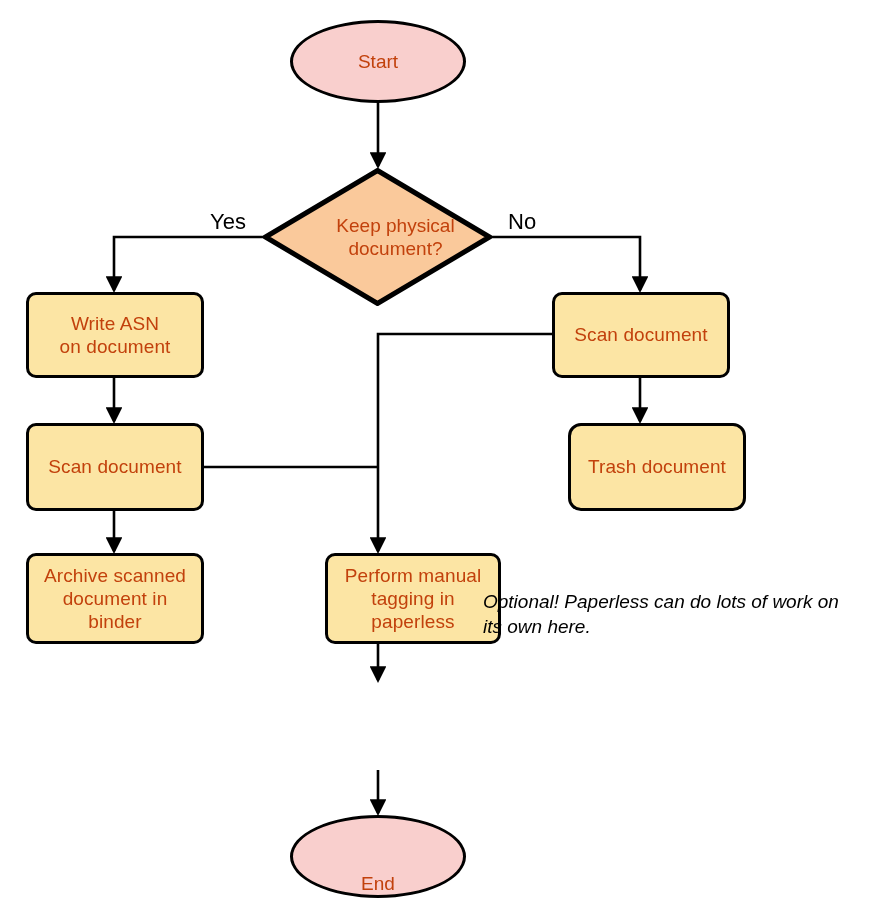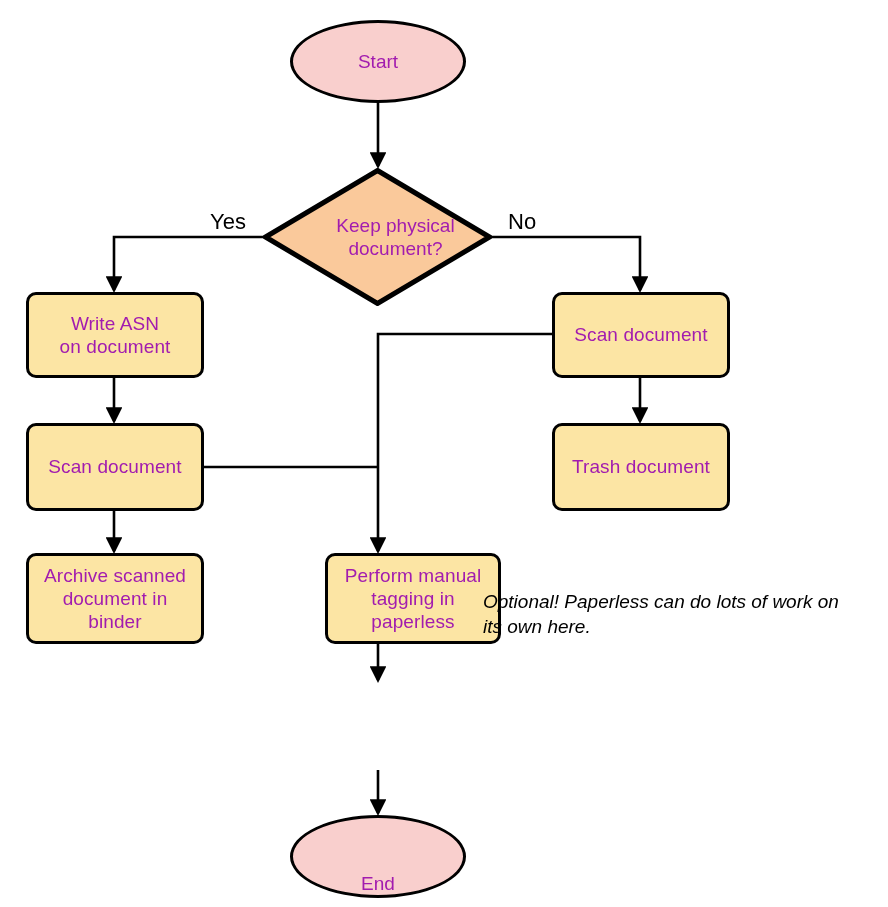--- a/index.html
+++ b/index.html
@@ -24,21 +24,21 @@
     width: 888px;
     height: 907px;
   }
   .node {
     position: absolute;
     box-sizing: border-box;
     display: flex;
     align-items: center;
     justify-content: center;
     text-align: center;
-    color: #a21caf;
+    color: #c2410c;
     font-size: 19px;
     line-height: 1.22;
     white-space: pre-line;
     z-index: 3;
   }
   .node.process {
     border: 3px solid #000000;
     border-radius: 10px;
     background: #fce5a4;
     letter-spacing: 0.1px;
@@ -147,21 +147,21 @@
   <div class="node process" style="left:26px; top:553px; width:178px; height:91px;">
     <span>Archive scanned
 document in
 binder</span>
   </div>
 
   <div class="node process" style="left:552px; top:292px; width:178px; height:86px;">
     <span>Scan document</span>
   </div>
 
-  <div class="node process" style="left:552px; top:423px; width:178px; height:88px;">
+  <div class="node process" style="left:568px; top:423px; width:178px; height:88px;border-radius:13px;">
     <span>Trash document</span>
   </div>
 
   <div class="node process" style="left:290px; top:553px; width:176px; height:91px;margin-left:35px;">
     <span>Perform manual
 tagging in
 paperless</span>
   </div>
 
 

